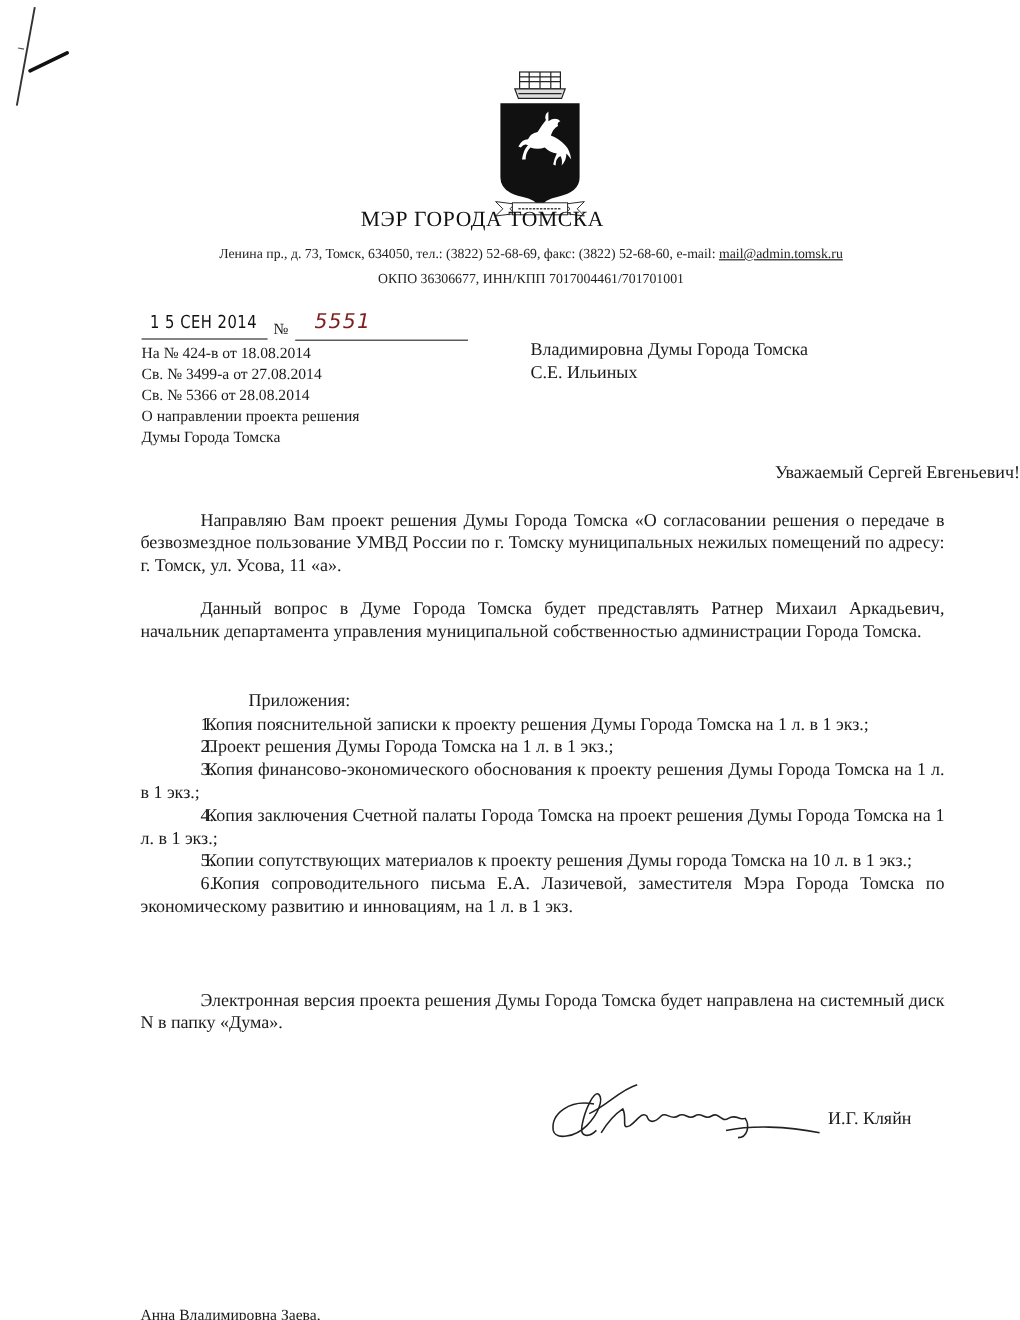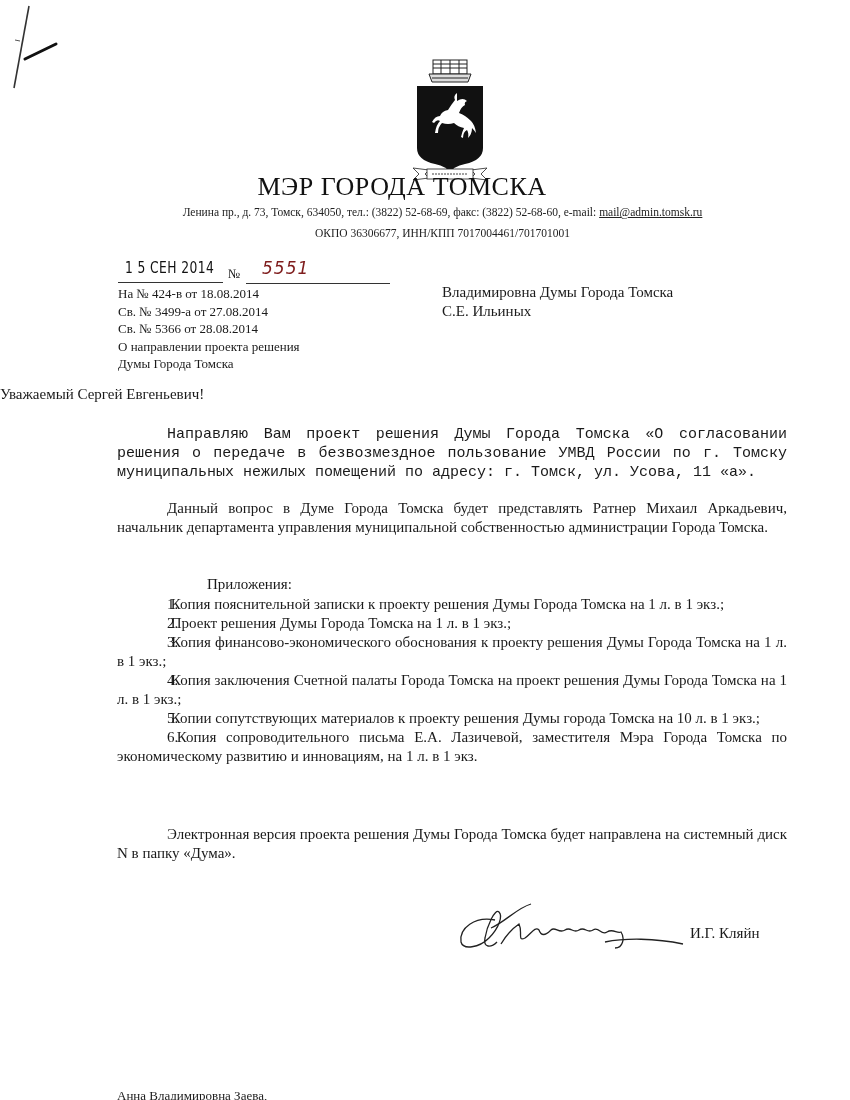--- a/index.html
+++ b/index.html
@@ -13,21 +13,21 @@
 
     
     .margin-mark { left: 0; top: 0; width: 80px; height: 100px; }
 
     
     .crest { left: 405px; top: 56px; width: 90px; height: 130px; }
 
     .org-title {
       left: 0; width: 804px; top: 172px;
       text-align: center;
-      font-size: 26px; letter-spacing: 0.5px;
+      font-size: 18px; letter-spacing: 0.5px;
       color: #111;
     }
     .org-address {
       left: 0; width: 885px; top: 206px;
       text-align: center;
       font-size: 11.5px; color: #222;
     }
     .org-address .email { text-decoration: underline; text-align: center; }
     .org-codes {
       left: 0; width: 885px; top: 227px;
@@ -54,34 +54,34 @@
     }
     .reg-no-line { left: 246px; top: 283px; width: 144px; border-top: 1px solid #333; }
 
     .ref-block { left: 118px; top: 285px; font-size: 13px; line-height: 17.5px; }
     .ref-block .italic { }
 
     .addressee { left: 442px; top: 283px; font-size: 15px; line-height: 19px; }
 
     .salutation {
       left: 0; width: 850px; top: 386px;
-      text-align: left; font-size: 15px;
+      text-align: right; font-size: 15px;
     }
 
     .body-text {
       left: 167px; width: 620px;
       font-size: 15px; line-height: 19px;
       text-align: justify;
     }
     .para {
       text-indent: 50px;
       margin-left: -50px;
       width: 670px;
     }
-    .p1 { top: 425px; font-family: Liberation Mono, monospace; }
+    .p1 { top: 425px; }
     .p2 { top: 499px; }
 
     .attach-title { left: 167px; top: 576px; font-size: 15px; margin-left: 40px; }
     .attach-list {
       left: 117px; top: 595px; width: 670px;
       font-size: 15px; line-height: 19px;
     }
     .attach-item { text-align: justify; text-align-last: left; }
     .attach-item .num { display: inline-block; width: 50px; text-indent: 50px; }
 

